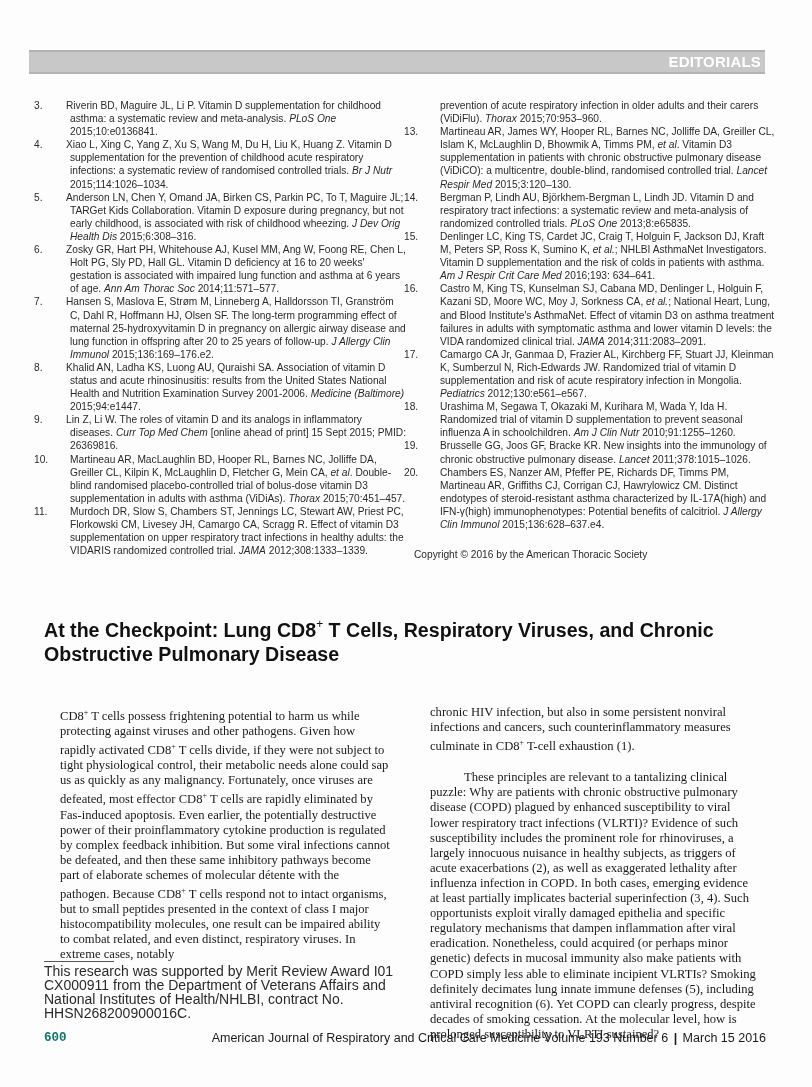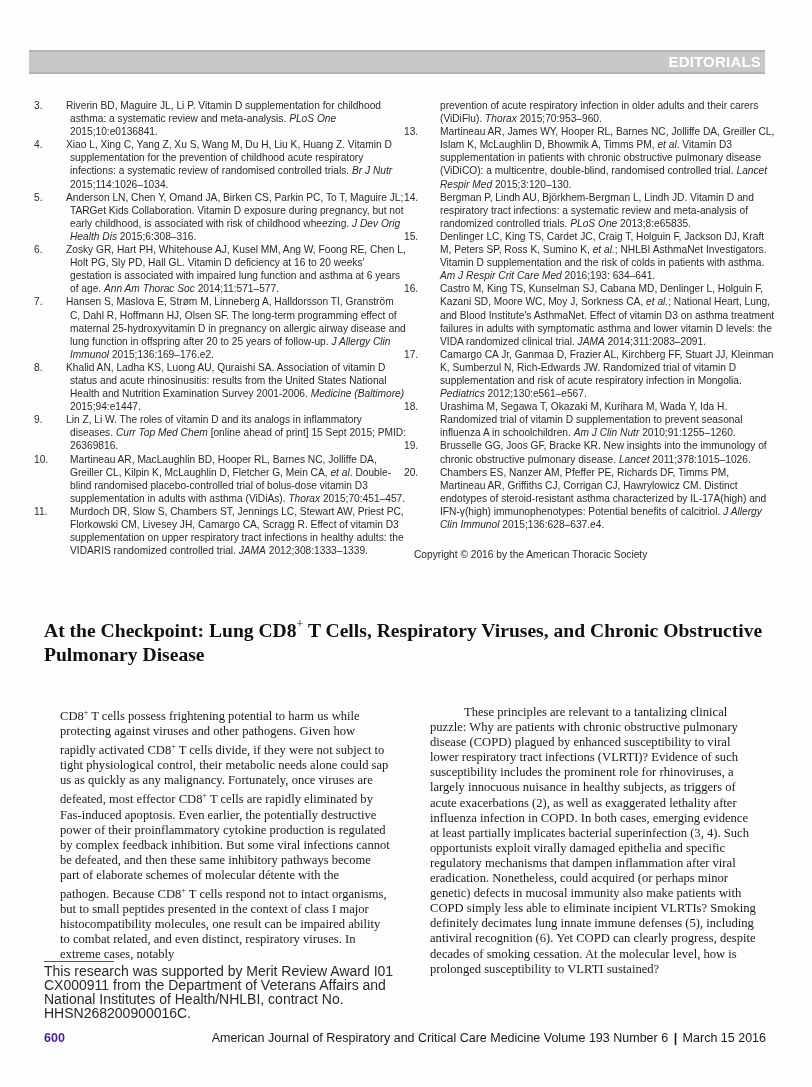--- a/index.html
+++ b/index.html
@@ -28,21 +28,21 @@
   .ref.cont { padding-left: 26px; text-indent: 0; }
   .ref .num { display: inline-block; min-width: 14px; }
   .ref .num.wide { min-width: 18px; }
   .ref i { font-style: italic; }
   .copyright {
     position: absolute; left: 414px; top: 549px;
     font-family: "Liberation Sans", sans-serif; font-size: 10.2px; color: #2a2a2a;
   }
   .article-title {
     position: absolute; left: 44px; top: 612px; width: 740px;
-    font-family: Liberation Serif, serif; font-weight: bold; font-size: 19.6px;
+    font-family: Liberation Sans, sans-serif; font-weight: bold; font-size: 19.6px;
     line-height: 24px; color: #111;
   }
   .article-title sup { font-size: 12px; font-weight: normal; vertical-align: 9px; }
   .body-col {
     position: absolute; top: 689px;
     font-family: "Liberation Serif", serif; font-size: 12.6px; line-height: 15.1px;
     color: #1a1a1a; text-align: left;
   }
   .body-col.left { left: 44px; width: 362px; }
   .body-col.right { left: 414px; width: 362px; }
@@ -51,21 +51,21 @@
   .body-col sup { font-size: 8px; vertical-align: 5px; }
   .footnote-rule {
     position: absolute; left: 44px; top: 961px; width: 70px; height: 1px; background: #555;
   }
   .footnote {
     position: absolute; left: 44px; top: 964px; width: 370px;
     font-family: "Liberation Sans", sans-serif; font-size: 14px; line-height: 14px; color: #2a2a2a;
   }
   .page-number {
     position: absolute; left: 44px; top: 1031px;
-    font-family: Liberation Sans, sans-serif; font-weight: bold; font-size: 12.5px; color: #4c1d95;
+    font-family: Liberation Mono, monospace; font-weight: bold; font-size: 12.5px; color: #0f766e;
   }
   .journal-line {
     position: absolute; right: 46px; top: 1031px;
     font-family: Liberation Sans, sans-serif; font-size: 12.5px; color: #1a1a1a;
   }
   .journal-line .sep { font-weight: bold; margin: 0 2px; }
 </style>
 </head>
 <body>
 
@@ -102,20 +102,23 @@
   <span>At the Checkpoint: Lung CD8</span><sup>+</sup><span> T Cells, Respiratory Viruses, and Chronic Obstructive Pulmonary Disease</span>
 </h1>
 
 <div class="body-col left">
   <p>
     <span>CD8</span><sup>+</sup><span> T cells possess frightening potential to harm us while protecting against viruses and other pathogens. Given how rapidly activated CD8</span><sup>+</sup><span> T cells divide, if they were not subject to tight physiological control, their metabolic needs alone could sap us as quickly as any malignancy. Fortunately, once viruses are defeated, most effector CD8</span><sup>+</sup><span> T cells are rapidly eliminated by Fas-induced apoptosis. Even earlier, the potentially destructive power of their proinflammatory cytokine production is regulated by complex feedback inhibition. But some viral infections cannot be defeated, and then these same inhibitory pathways become part of elaborate schemes of molecular détente with the pathogen. Because CD8</span><sup>+</sup><span> T cells respond not to intact organisms, but to small peptides presented in the context of class I major histocompatibility molecules, one result can be impaired ability to combat related, and even distinct, respiratory viruses. In extreme cases, notably</span>
   </p>
 </div>
 
 <div class="body-col right">
+  <p>
+    <span>chronic HIV infection, but also in some persistent nonviral infections and cancers, such counterinflammatory measures culminate in CD8</span><sup>+</sup><span> T-cell exhaustion (1).</span>
+  </p>
   <p class="indent">These principles are relevant to a tantalizing clinical puzzle: Why are patients with chronic obstructive pulmonary disease (COPD) plagued by enhanced susceptibility to viral lower respiratory tract infections (VLRTI)? Evidence of such susceptibility includes the prominent role for rhinoviruses, a largely innocuous nuisance in healthy subjects, as triggers of acute exacerbations (2), as well as exaggerated lethality after influenza infection in COPD. In both cases, emerging evidence at least partially implicates bacterial superinfection (3, 4). Such opportunists exploit virally damaged epithelia and specific regulatory mechanisms that dampen inflammation after viral eradication. Nonetheless, could acquired (or perhaps minor genetic) defects in mucosal immunity also make patients with COPD simply less able to eliminate incipient VLRTIs? Smoking definitely decimates lung innate immune defenses (5), including antiviral recognition (6). Yet COPD can clearly progress, despite decades of smoking cessation. At the molecular level, how is prolonged susceptibility to VLRTI sustained?</p>
 </div>
 
 <div class="footnote-rule"></div>
 <div class="footnote">This research was supported by Merit Review Award I01 CX000911 from the Department of Veterans Affairs and National Institutes of Health/NHLBI, contract No. HHSN268200900016C.</div>
 
 <div class="page-number">600</div>
 <div class="journal-line">
   <span>American Journal of Respiratory and Critical Care Medicine Volume 193 Number 6</span>
   <span class="sep">|</span>

